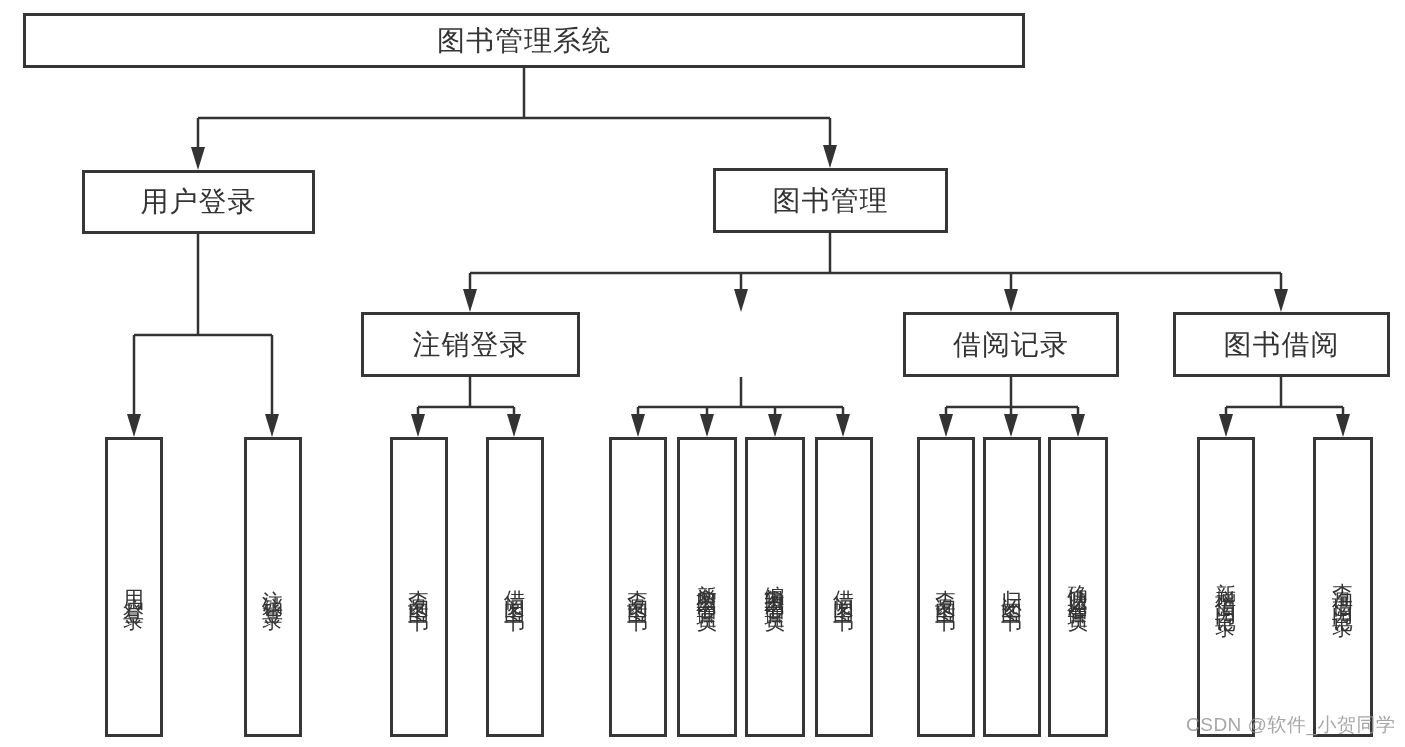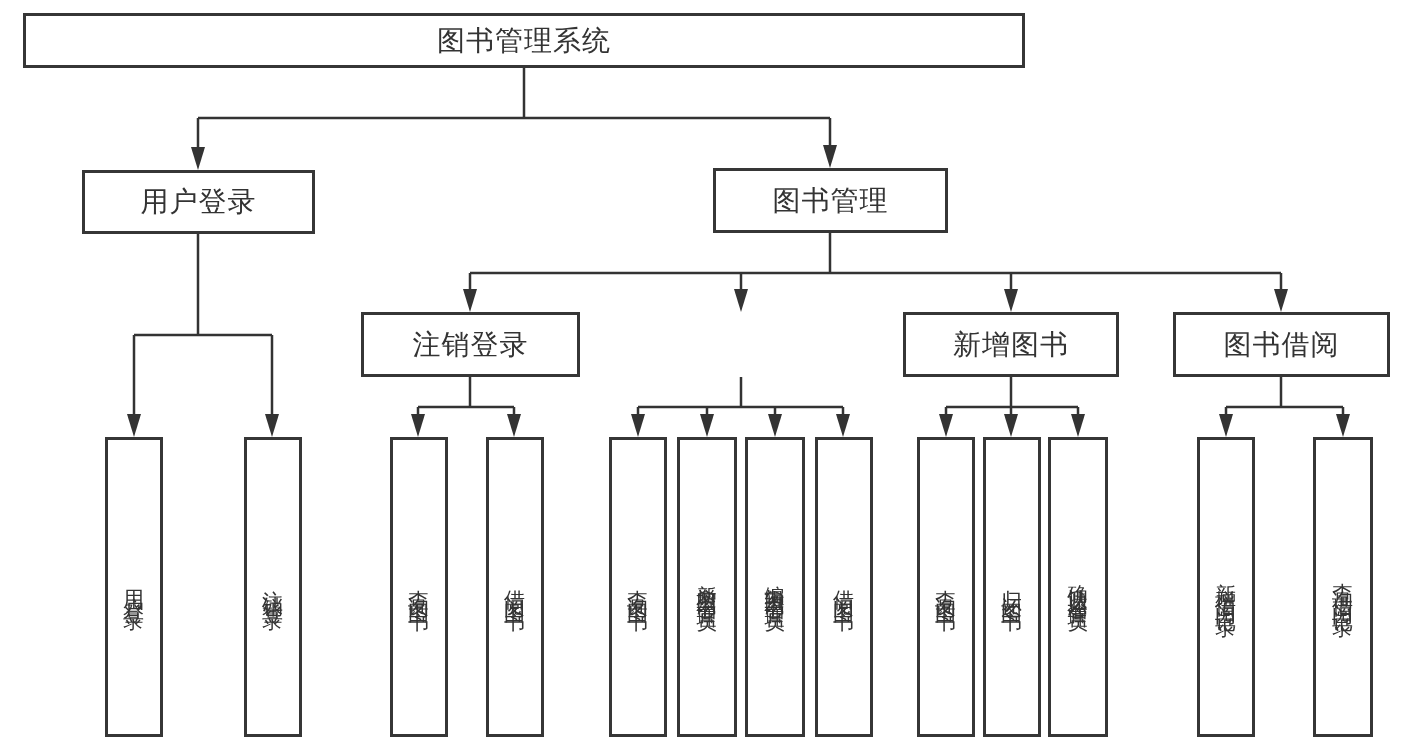--- a/index.html
+++ b/index.html
@@ -144,21 +144,21 @@
     <span>用户登录</span>
   </div>
   <div class="node lvl2-b">
     <span>图书管理</span>
   </div>
 
   <div class="node lvl3" style="left:361px;width:219px">
     <span>注销登录</span>
   </div>
   <div class="node lvl3" style="left:903px;width:216px">
-    <span>新增图书</span>
+    <span>借阅记录</span>
   </div>
   <div class="node lvl3" style="left:1173px;width:217px">
     <span>图书借阅</span>
   </div>
 
   <div class="leaf" style="left:105px;width:58px">
     <span>用户登录</span>
   </div>
   <div class="leaf" style="left:244px;width:58px">
     <span>注销登录</span>
@@ -190,14 +190,15 @@
   <div class="leaf" style="left:1048px;width:60px">
     <span class="long">确认归还（管理员）</span>
   </div>
   <div class="leaf" style="left:1197px;width:58px">
     <span>新增借阅记录</span>
   </div>
   <div class="leaf" style="left:1313px;width:60px">
     <span>查询借阅记录</span>
   </div>
 
+  <div class="watermark">CSDN @软件_小贺同学</div>
 
 </div>
 
 </body></html>

